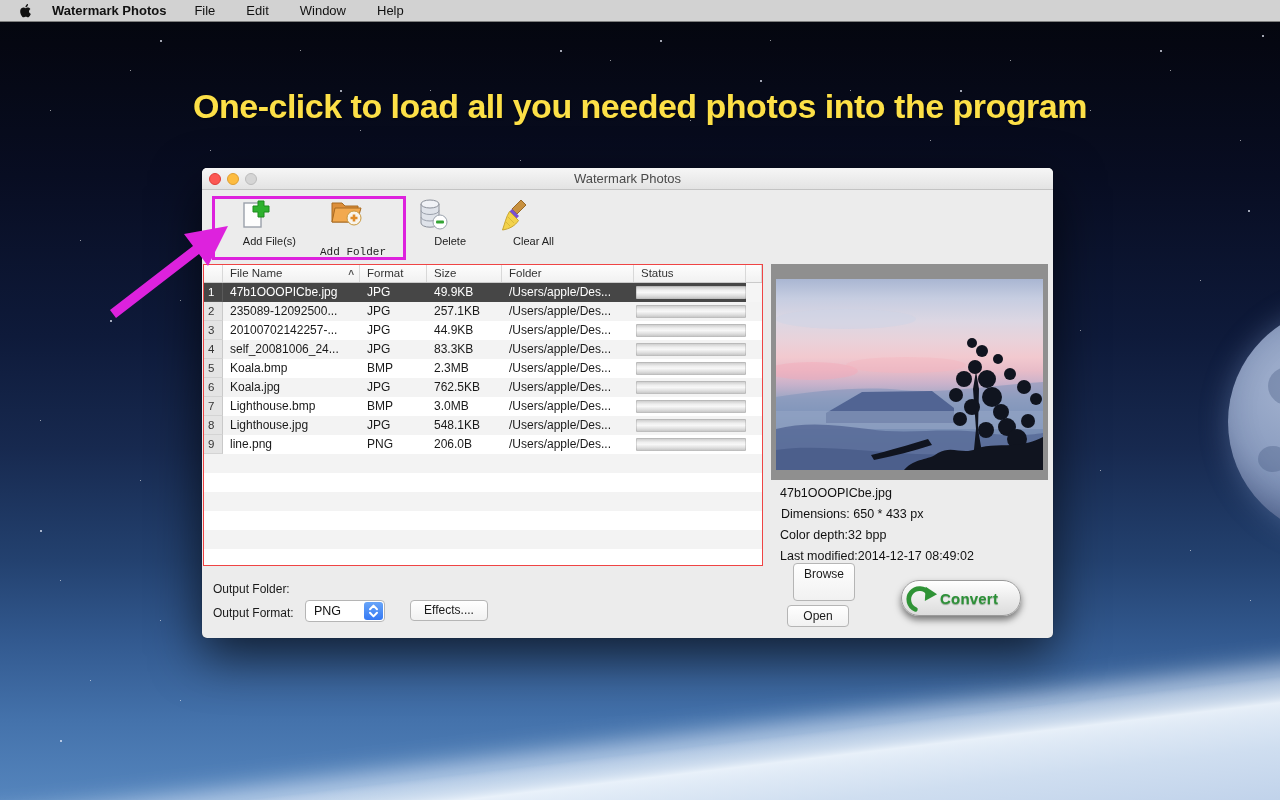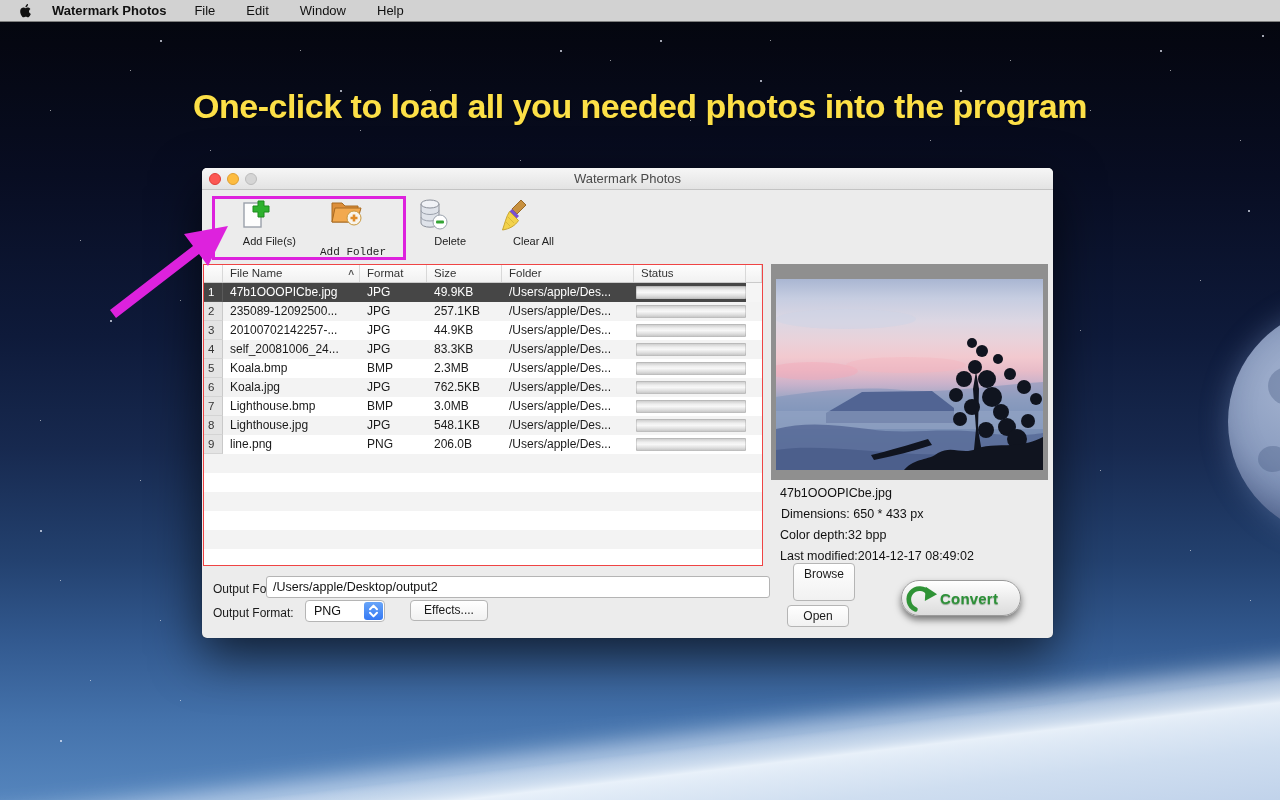--- a/index.html
+++ b/index.html
@@ -344,21 +344,20 @@
         </g>
       </svg>
     </div>
     <div class="pinfo pi1" style="left:9px; position:absolute;">47b1OOOPICbe.jpg</div>
     <div class="pinfo pi2" style="left:1px; position:absolute;margin-left:9px;">Dimensions: 650 * 433 px</div>
     <div class="pinfo pi3" style="left:9px; position:absolute;">Color depth:32 bpp</div>
     <div class="pinfo pi4" style="left:9px; position:absolute;">Last modified:2014-12-17 08:49:02</div>
   </div>
 
   <div class="flabel outfolder-label">Output Folder:</div>
-  <input class="outfield" value="/Users/apple/Desktop/output2" style="">
   <div class="btn btn-browse">Browse</div>
 
   <div class="flabel outformat-label">Output Format:</div>
   <div class="select">
     <span>PNG</span>
     <span class="stepper">
       <svg width="19" height="18" viewBox="0 0 19 18">
         <path d="M6 7.2 L9.5 3.6 L13 7.2 M6 10.8 L9.5 14.4 L13 10.8" stroke="#fff" stroke-width="2" fill="none" stroke-linecap="round" stroke-linejoin="round"></path>
       </svg>
     </span>

